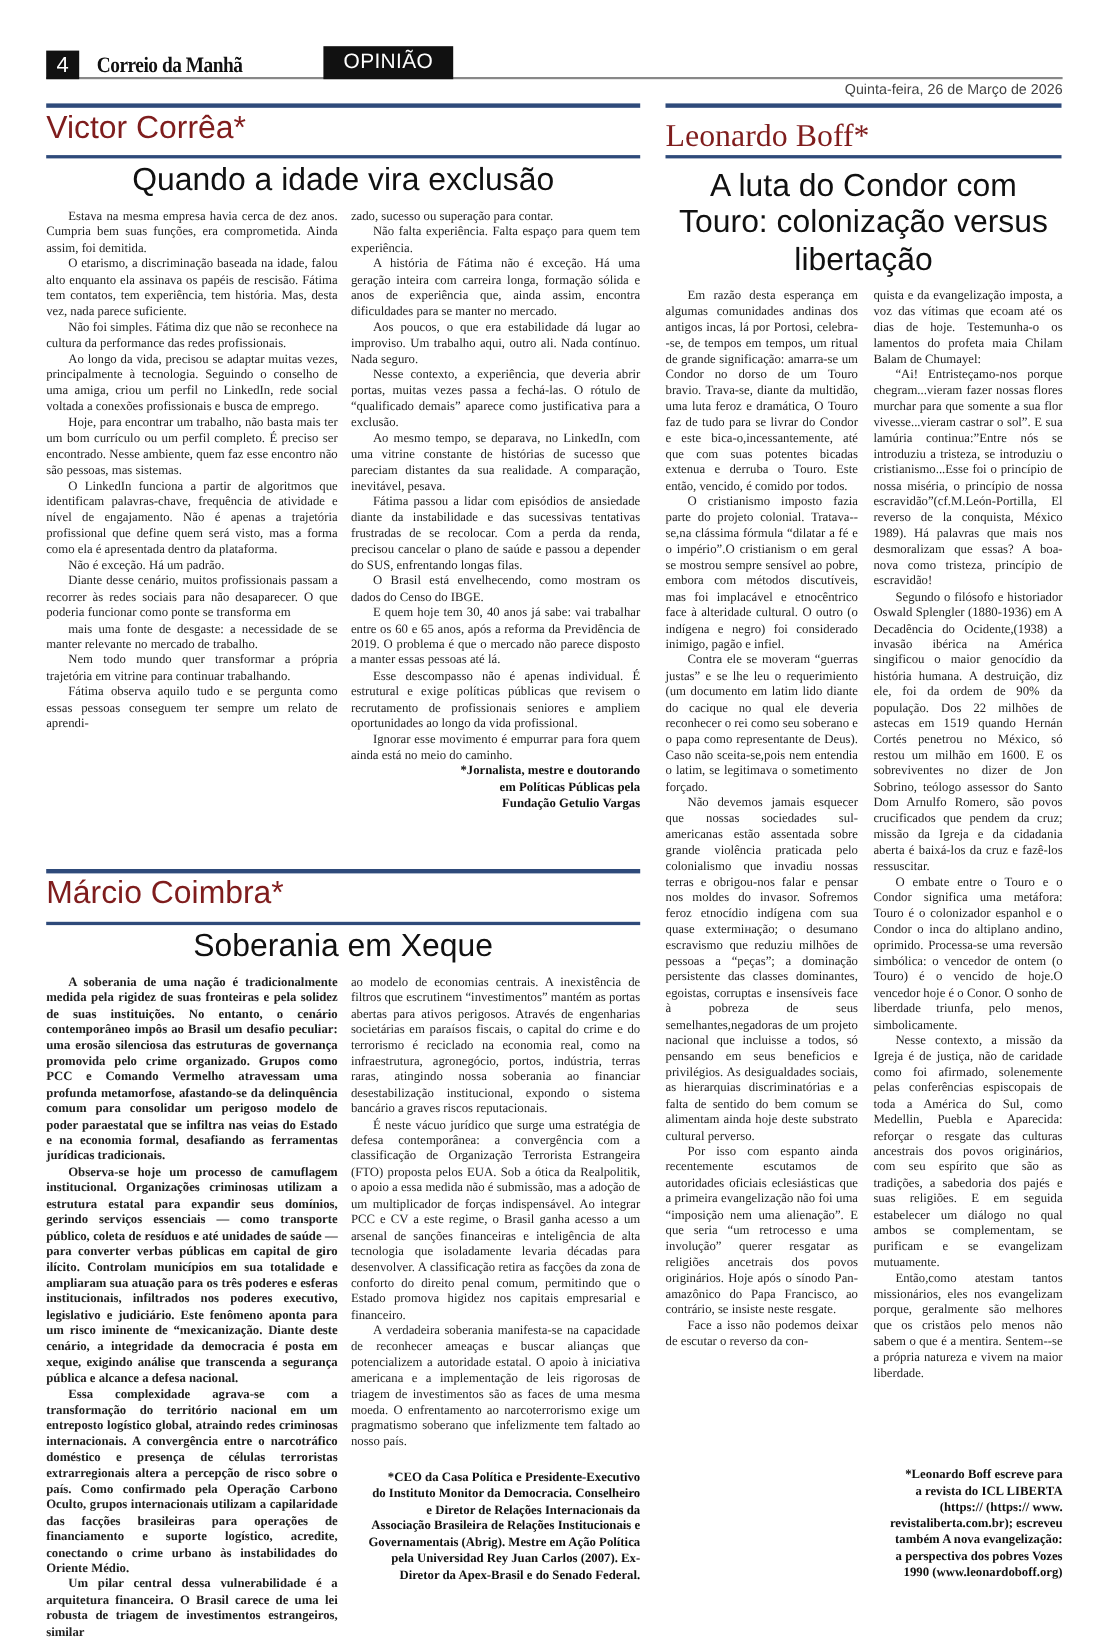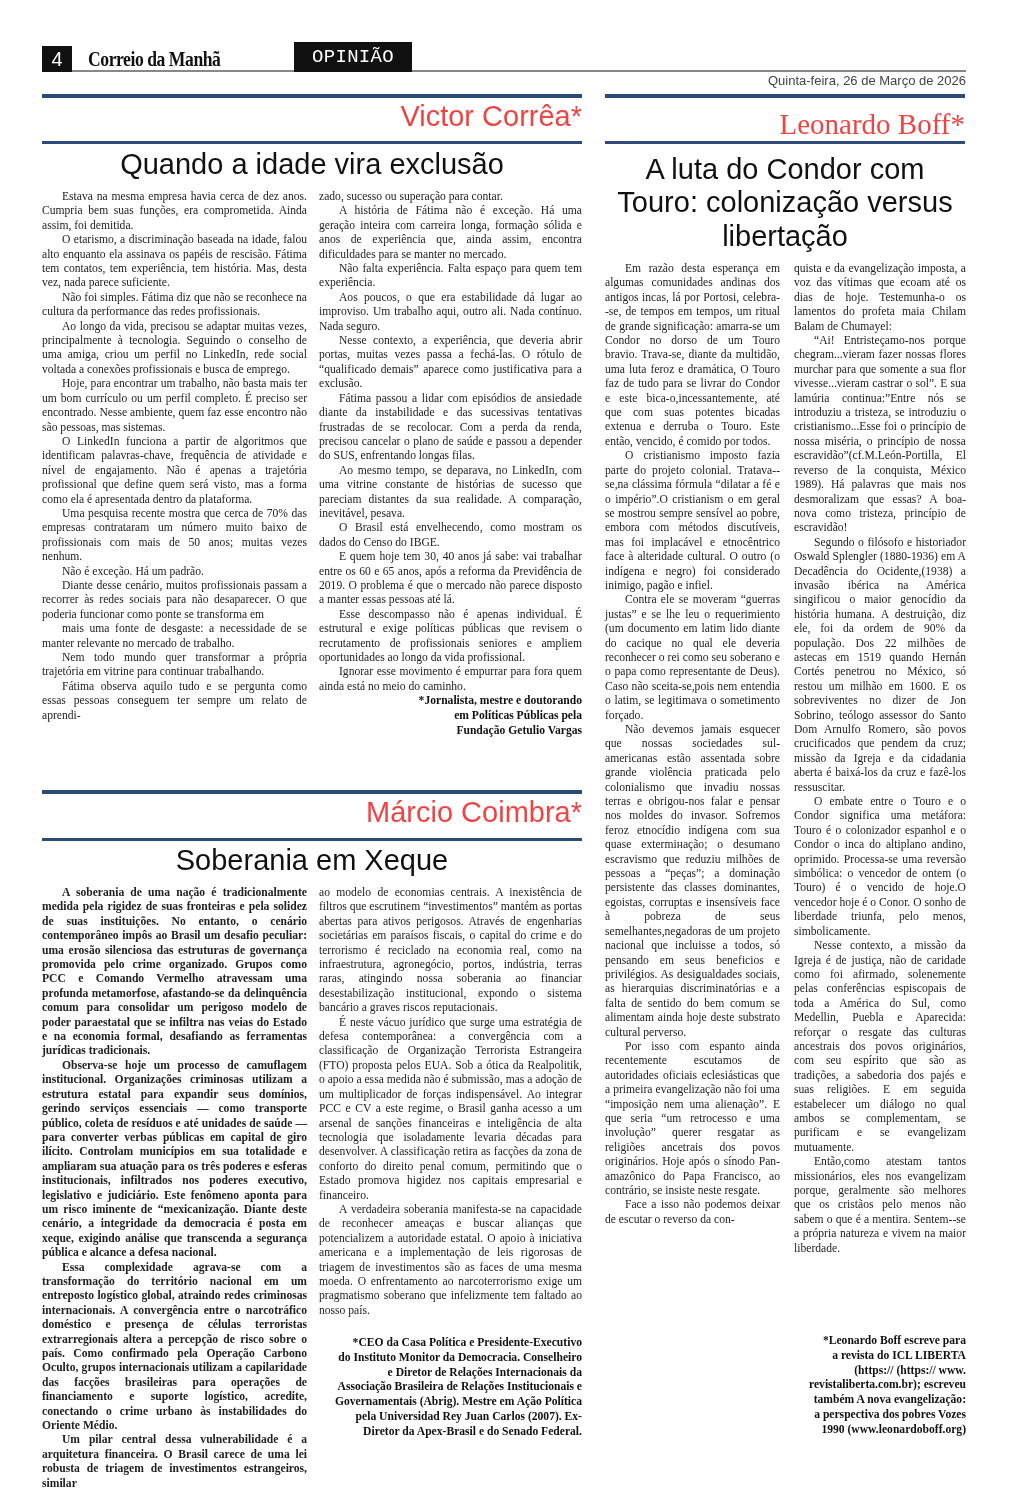--- a/index.html
+++ b/index.html
@@ -6,27 +6,27 @@
   html, body { width: 1010px; height: 1488px; background: #ffffff; overflow: hidden; }
   body { position: relative; font-family: "Liberation Serif", serif; color: #1a1a1a; }
 
   
   .masthead { position: absolute; left: 42px; top: 46px; width: 924px; height: 26px; border-bottom: 2px solid #888; }
   .page-num { position: absolute; left: 0; top: 0; width: 30px; height: 26px; background: #111; color: #fff;
               font-family: "Liberation Sans", sans-serif; font-size: 20px; text-align: center; line-height: 26px; }
   .paper-name { position: absolute; left: 46px; top: 0; font-family: "Liberation Serif", serif; font-weight: bold;
                 font-size: 20px; line-height: 26px; letter-spacing: -0.5px; transform: scaleX(0.88); transform-origin: left; color:#111; }
   .section-tag { position: absolute; left: 252px; top: -4px; width: 118px; height: 30px; background: #111; color: #fff;
-                 font-family: Liberation Mono, monospace; font-size: 19px; text-align: center; line-height: 30px; letter-spacing: 0.3px; }
+                 font-family: Liberation Sans, sans-serif; font-size: 19px; text-align: center; line-height: 30px; letter-spacing: 0.3px; }
   .date { position: absolute; right: 0; top: 4px; font-family: "Liberation Sans", sans-serif; font-size: 13px; color: #444; margin-top: 23px; }
 
   
   .rule { position: absolute; height: 4px; background: #2e4a7a; }
   .rule.thin { height: 3px; }
-  .author { position: absolute; text-align: right; font-family: "Liberation Sans", sans-serif; font-size: 29px; color: #ef4444; font-weight: 500; }
+  .author { position: absolute; text-align: left; font-family: "Liberation Sans", sans-serif; font-size: 29px; color: #7f1d1d; font-weight: 500; }
   .headline { position: absolute; text-align: center; font-family: "Liberation Sans", sans-serif; font-size: 29px; color: #111; line-height: 1.15; }
 
   
   .col { position: absolute; font-size: 11.6px; line-height: 14.4px; text-align: justify; hyphens: auto; color: #222; }
   .col p { text-indent: 20px; }
   .col p.cont { text-indent: 0; }
   .bio { position: absolute; text-align: right; font-weight: bold; font-size: 11.6px; line-height: 14.8px; color: #111; }
 </style>
 </head>
 <body>
@@ -43,35 +43,34 @@
 <div class="rule thin" style="left:42px; top:141px; width:540px;"></div>
 <div class="headline" style="left:42px; top:148px; width:540px;">Quando a idade vira exclusão</div>
 
 <div class="col" id="correa-col1" style="left:42px; top:190px; width:265px;">
     <p>Estava na mesma empresa havia cerca de dez anos. Cumpria bem suas funções, era comprometida. Ainda assim, foi demitida.</p>
     <p>O etarismo, a discriminação baseada na idade, falou alto enquanto ela assinava os papéis de rescisão. Fátima tem contatos, tem experiência, tem história. Mas, desta vez, nada parece suficiente.</p>
     <p>Não foi simples. Fátima diz que não se reconhece na cultura da performance das redes profissionais.</p>
     <p>Ao longo da vida, precisou se adaptar muitas vezes, principalmente à tecnologia. Seguindo o conselho de uma amiga, criou um perfil no LinkedIn, rede social voltada a conexões profissionais e busca de emprego.</p>
     <p>Hoje, para encontrar um trabalho, não basta mais ter um bom currículo ou um perfil completo. É preciso ser encontrado. Nesse ambiente, quem faz esse encontro não são pessoas, mas sistemas.</p>
     <p>O LinkedIn funciona a partir de algoritmos que identificam palavras-chave, frequência de atividade e nível de engajamento. Não é apenas a trajetória profissional que define quem será visto, mas a forma como ela é apresentada dentro da plataforma.</p>
-    <p>Uma pesquisa recente mostra que cerca de 70% das empresas contrataram um número muito baixo de profissionais com mais de 50 anos; muitas vezes nenhum.</p>
     <p>Não é exceção. Há um padrão.</p>
     <p>Diante desse cenário, muitos profissionais passam a recorrer às redes sociais para não desaparecer. O que poderia funcionar como ponte se transforma em</p>
     <p>mais uma fonte de desgaste: a necessidade de se manter relevante no mercado de trabalho.</p>
     <p>Nem todo mundo quer transformar a própria trajetória em vitrine para continuar trabalhando.</p>
     <p>Fátima observa aquilo tudo e se pergunta como essas pessoas conseguem ter sempre um relato de aprendi-</p>
   </div>
 <div class="col" id="correa-col2" style="left:319px; top:190px; width:263px;">
     <p class="cont">zado, sucesso ou superação para contar.</p>
+    <p>Não falta experiência. Falta espaço para quem tem experiência.</p>
     <p>A história de Fátima não é exceção. Há uma geração inteira com carreira longa, formação sólida e anos de experiência que, ainda assim, encontra dificuldades para se manter no mercado.</p>
-    <p>Não falta experiência. Falta espaço para quem tem experiência.</p>
     <p>Aos poucos, o que era estabilidade dá lugar ao improviso. Um trabalho aqui, outro ali. Nada contínuo. Nada seguro.</p>
     <p>Nesse contexto, a experiência, que deveria abrir portas, muitas vezes passa a fechá-las. O rótulo de “qualificado demais” aparece como justificativa para a exclusão.</p>
+    <p>Ao mesmo tempo, se deparava, no LinkedIn, com uma vitrine constante de histórias de sucesso que pareciam distantes da sua realidade. A comparação, inevitável, pesava.</p>
     <p>Fátima passou a lidar com episódios de ansiedade diante da instabilidade e das sucessivas tentativas frustradas de se recolocar. Com a perda da renda, precisou cancelar o plano de saúde e passou a depender do SUS, enfrentando longas filas.</p>
-    <p>Ao mesmo tempo, se deparava, no LinkedIn, com uma vitrine constante de histórias de sucesso que pareciam distantes da sua realidade. A comparação, inevitável, pesava.</p>
     <p>O Brasil está envelhecendo, como mostram os dados do Censo do IBGE.</p>
     <p>E quem hoje tem 30, 40 anos já sabe: vai trabalhar entre os 60 e 65 anos, após a reforma da Previdência de 2019. O problema é que o mercado não parece disposto a manter essas pessoas até lá.</p>
     <p>Esse descompasso não é apenas individual. É estrutural e exige políticas públicas que revisem o recrutamento de profissionais seniores e ampliem oportunidades ao longo da vida profissional.</p>
     <p>Ignorar esse movimento é empurrar para fora quem ainda está no meio do caminho.</p>
   </div>
 <div class="bio" id="correa-bio" style="left:319px; top:694px; width:263px;">
     <div>*Jornalista, mestre e doutorando</div>
     <div>em Políticas Públicas pela</div>
     <div>Fundação Getulio Vargas</div>
   </div>

